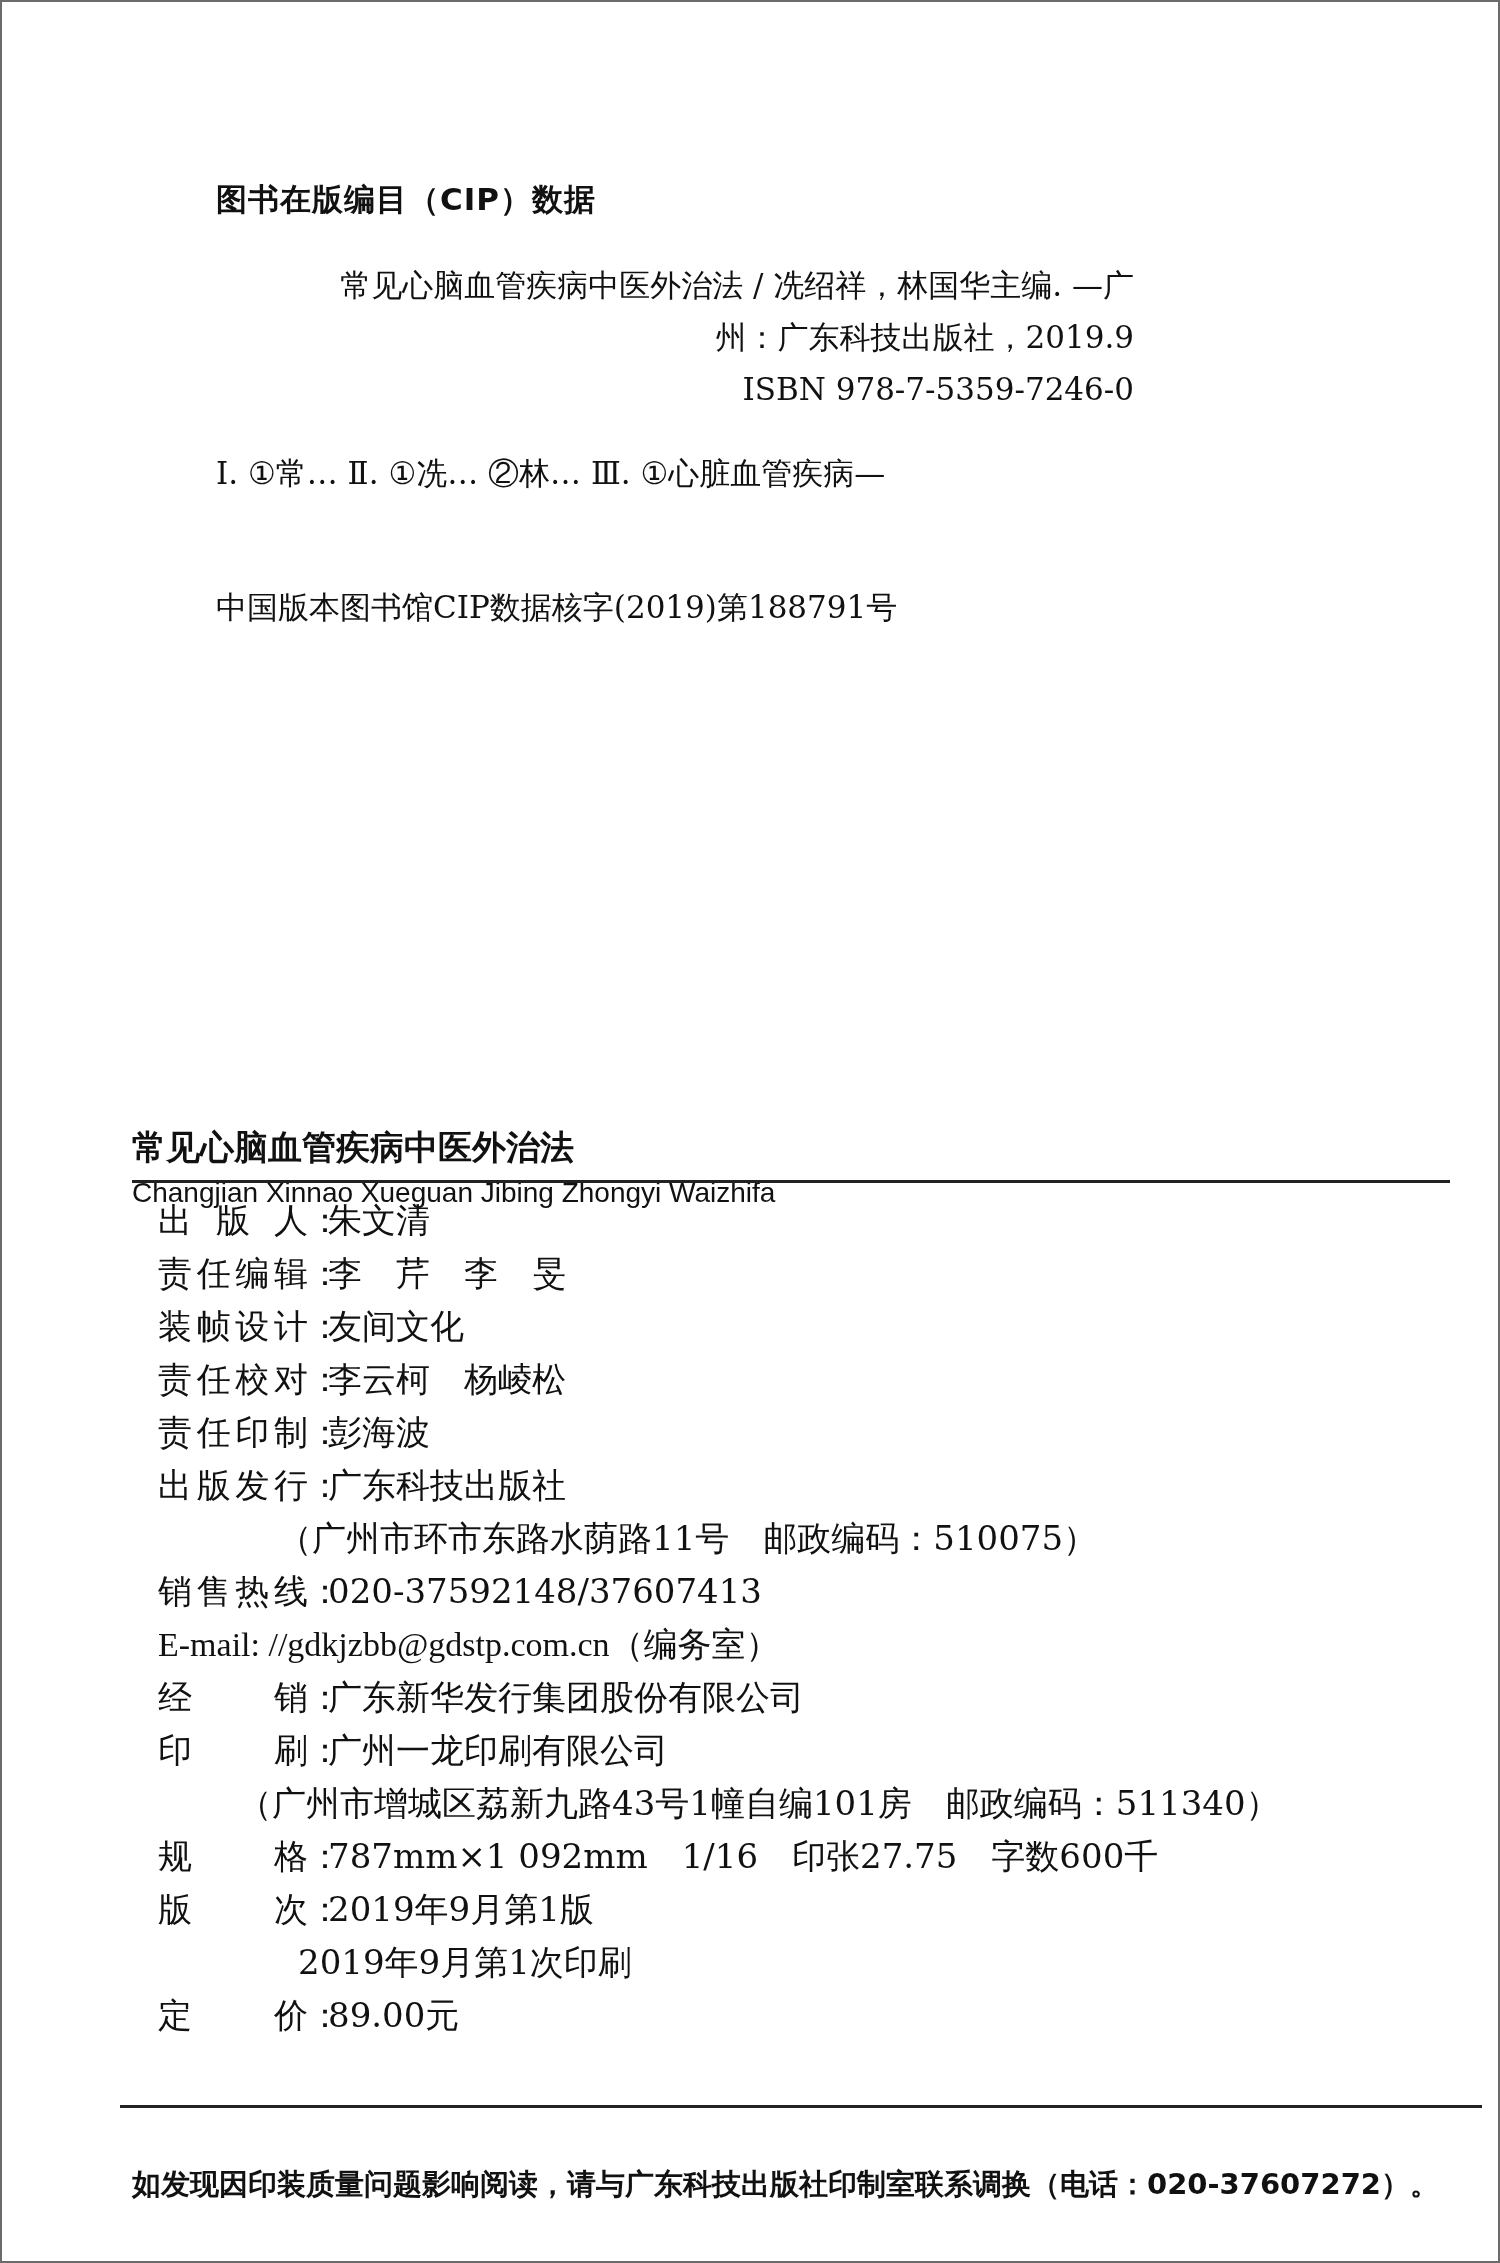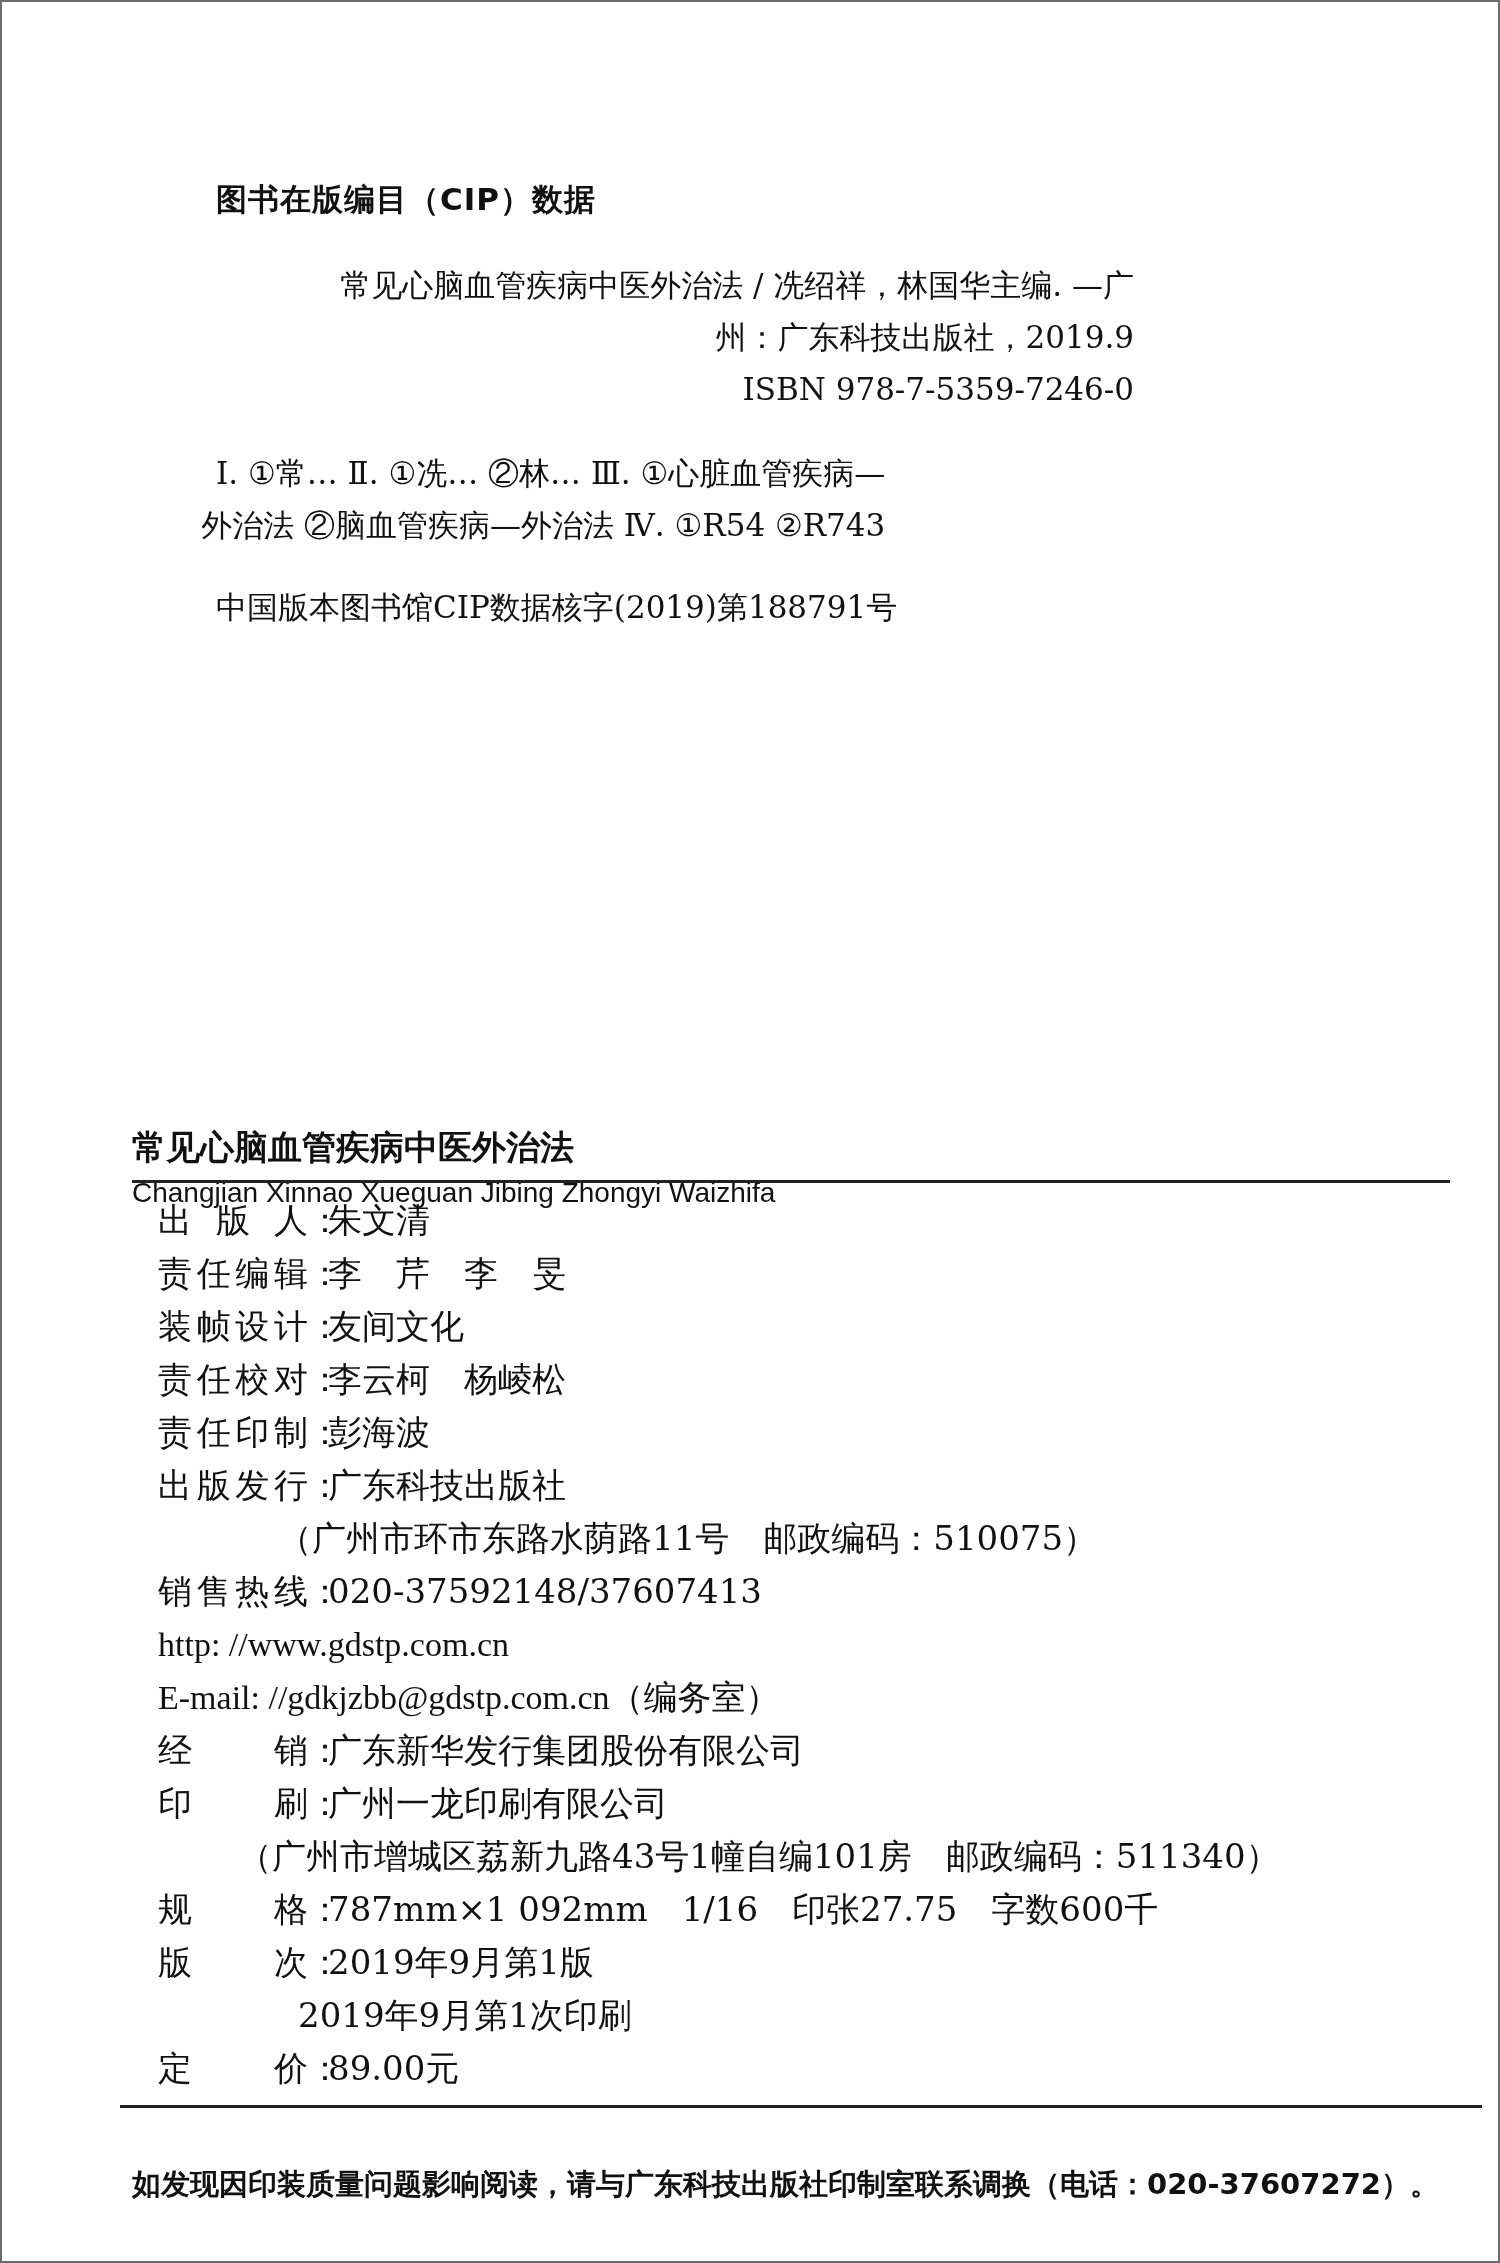--- a/index.html
+++ b/index.html
@@ -52,21 +52,20 @@
 <div class="abs cip-heading">图书在版编目（CIP）数据</div>
 
 <div class="abs cip-entry cip-line">
   <div class="line1">常见心脑血管疾病中医外治法 / 冼绍祥，林国华主编. —广</div>
   <div>州：广东科技出版社，2019.9</div>
   <div style="padding-left:82px">ISBN 978-7-5359-7246-0</div>
 </div>
 
 <div class="abs cip-class cip-line">
   <div class="line1">Ⅰ. ①常…  Ⅱ. ①冼… ②林…  Ⅲ. ①心脏血管疾病—</div>
-  <div>外治法 ②脑血管疾病—外治法  Ⅳ. ①R54 ②R743</div>
 </div>
 
 <div class="abs cip-verify">中国版本图书馆CIP数据核字(2019)第188791号</div>
 
 <div class="abs book-title">常见心脑血管疾病中医外治法</div>
 <div class="abs book-pinyin">Changjian Xinnao Xueguan Jibing Zhongyi Waizhifa</div>
 <div class="rule-top"></div>
 
 <div class="colophon">
   <div class="row">
@@ -101,23 +100,20 @@
   </div>
   <div class="row indent">
     <span class="value" style="padding-left:120px">（广州市环市东路水荫路11号　邮政编码：510075）</span>
   </div>
   <div class="row">
     <span class="label">销售热线</span>
       <span class="colon">：</span>
     <span class="value">020-37592148/37607413</span>
   </div>
   <div class="row plain">
-    <span class="value">http: //www.gdstp.com.cn</span>
-  </div>
-  <div class="row plain">
     <span class="value">E-mail: //gdkjzbb@gdstp.com.cn（编务室）</span>
   </div>
   <div class="row">
     <span class="label">经销</span>
       <span class="colon">：</span>
     <span class="value">广东新华发行集团股份有限公司</span>
   </div>
   <div class="row">
     <span class="label">印刷</span>
       <span class="colon">：</span>

